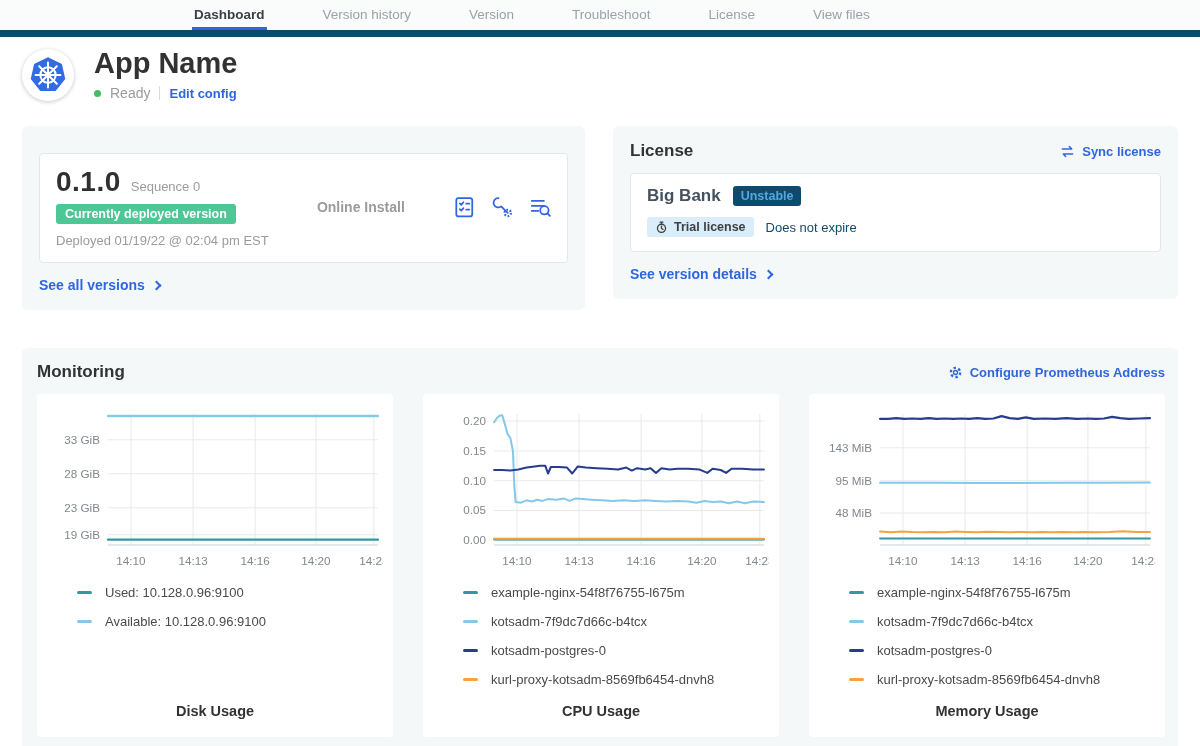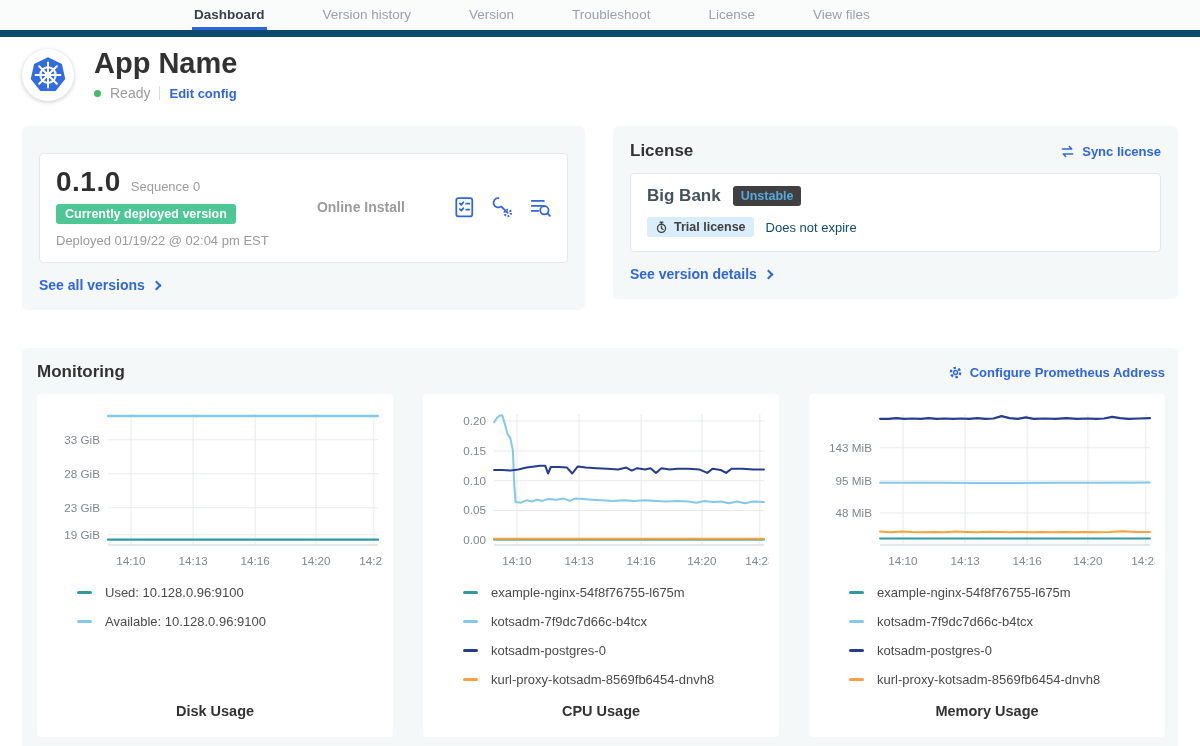--- a/index.html
+++ b/index.html
@@ -41,21 +41,21 @@
   .v-deployed { font-size:13px; color:#9b9b9b; margin-top:9px; }
   .v-mid { flex:1; text-align:center; color:#9b9b9b; font-size:14px; font-weight:700; }
   .v-icons { display:flex; gap:16px; align-items:center; color:#3066dd; }
   .v-icons svg { width:22px; height:22px; cursor:pointer; }
 
   .see-link { display:inline-flex; align-items:center; gap:8px; margin-top:14px; color:#3066dd; font-size:14px; font-weight:700; cursor:pointer; }
   .chev { width:7px; height:7px; border-top:2px solid #3066dd; border-right:2px solid #3066dd; transform:rotate(45deg); margin-top:1px; }
 
   .lic-row1 { display:flex; align-items:center; gap:12px; }
   .lic-name { font-size:17px; font-weight:700; color:#44525f; }
-  .badge-chan { background:#404040; color:#58a7db; font-size:12.5px; font-weight:700; padding:3px 8px; border-radius:3px; }
+  .badge-chan { background:#0c4a6e; color:#58a7db; font-size:12.5px; font-weight:700; padding:3px 8px; border-radius:3px; }
   .lic-row2 { display:flex; align-items:center; gap:12px; margin-top:11px; }
   .badge-trial { display:inline-flex; gap:6px; align-items:center; background:#d9edfb; color:#404040; font-size:12.5px; font-weight:700; padding:3px 8px; border-radius:3px; }
   .badge-trial svg { width:13px; height:13px; }
   .lic-exp { color:#0c4a6e; font-size:13px; }
 
   
   .monitoring { margin:38px 22px 0; background:#f4f8f9; border-radius:6px; padding:14px 13px 13px 15px; }
   .charts-row { display:flex; gap:30px; margin-top:12px; align-items:stretch; }
   .chart-card { background:#fff; border-radius:4px; flex:1; padding:13px 10px 12px; display:flex; flex-direction:column; min-width:0; }
   .chart-svg { width:100%; height:166px; display:block; }

